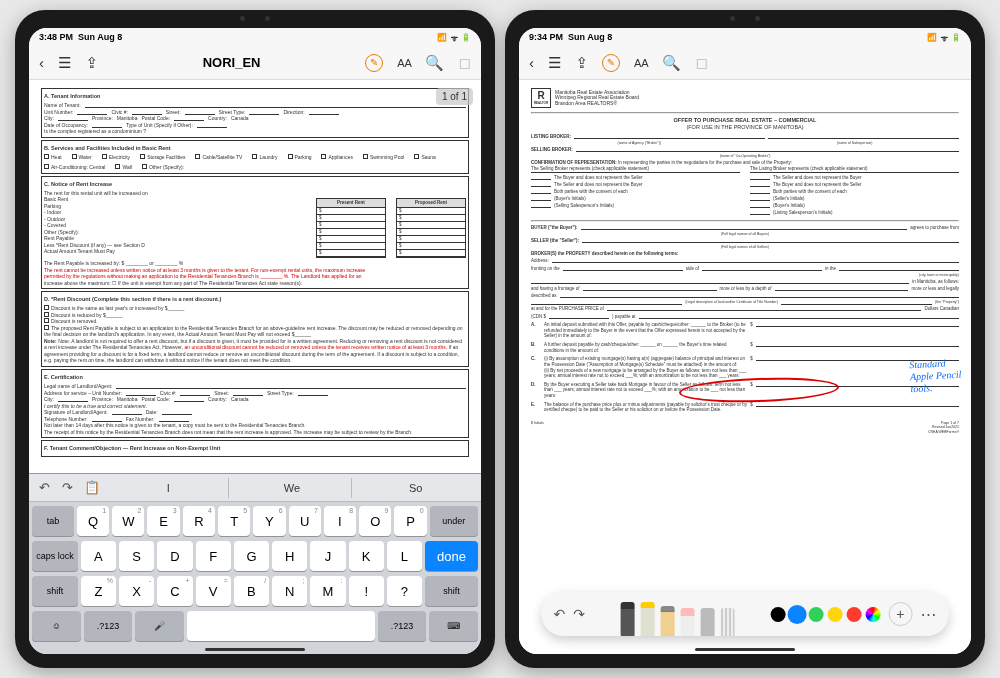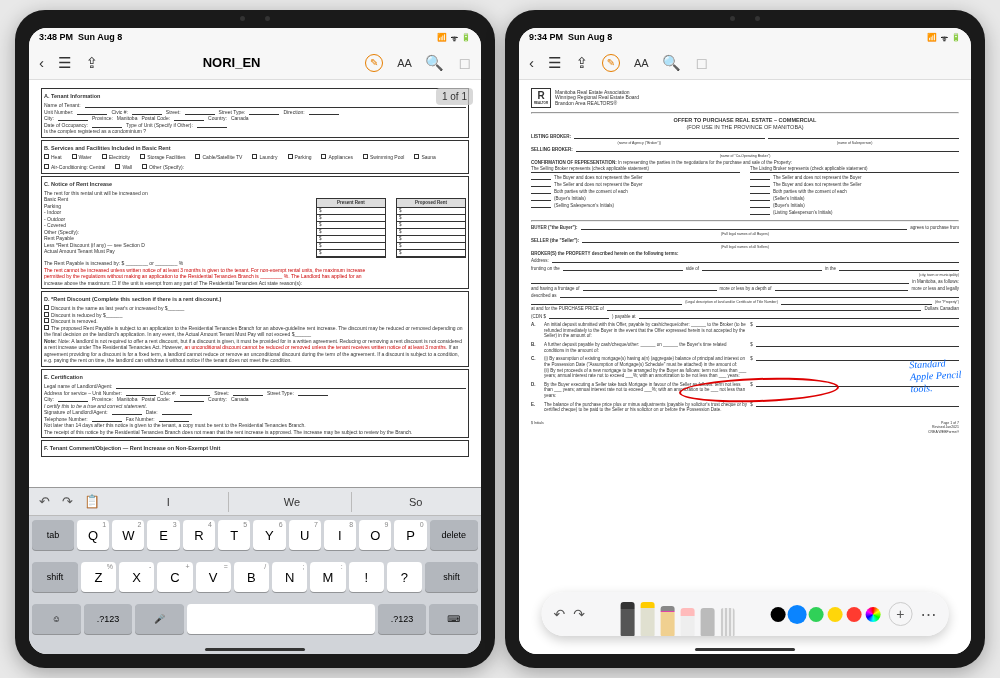--- a/index.html
+++ b/index.html
@@ -26,21 +26,21 @@
 .rent-col .hdr{background:#ddd;text-align:center;font-weight:600;border-bottom:0.5px solid #333;font-size:4.5px;padding:1px}
 .rent-col .cell{border-bottom:0.5px solid #333;height:7px;padding:0 2px;font-size:4.5px}
 .red{color:#c00}
 .page-ind{position:absolute;top:8px;right:8px;background:rgba(200,200,200,0.7);padding:2px 6px;border-radius:4px;font-size:10px}
 .keyboard{background:#d1d4d9;border-top:1px solid #999}
 .kb-sugg{height:28px;display:flex;align-items:center;background:#e5e7ea;border-bottom:1px solid #bbb;padding:0 6px;gap:4px}
 .kb-sugg .sugg{flex:1;text-align:center;font-size:11px;color:#333;border-right:1px solid #bbb;padding:4px}
 .kb-sugg .sugg:last-child{border:none}
 .kb-sugg .kb-btn{font-size:13px;color:#555;padding:0 4px}
 .kb-rows{padding:4px 3px 8px}
-.kb-row{display:flex;gap:3px;margin-bottom:12px}
+.kb-row{display:flex;gap:3px;margin-bottom:5px}
 .key{flex:1;height:30px;background:#fff;border-radius:4px;box-shadow:0 1px 0 rgba(0,0,0,0.3);display:flex;align-items:center;justify-content:center;font-size:13px;cursor:pointer;position:relative}
 .key.fn{background:#b3b7bd;font-size:9px;flex:1.3}
 .key.wide{flex:1.5}
 .key.done{background:#0a84ff;color:#fff;flex:1.5}
 .key.space{flex:5}
 .key .sub{position:absolute;top:1px;right:3px;font-size:7px;color:#888}
 .home-ind{position:absolute;bottom:3px;left:50%;transform:translateX(-50%);width:100px;height:3px;background:#333;border-radius:2px}
 
 
 .doc2{font-size:4.5px;line-height:1.25}
@@ -275,21 +275,34 @@
             <div class="key">Q<span class="sub">1</span></div>
             <div class="key">W<span class="sub">2</span></div>
             <div class="key">E<span class="sub">3</span></div>
             <div class="key">R<span class="sub">4</span></div>
             <div class="key">T<span class="sub">5</span></div>
             <div class="key">Y<span class="sub">6</span></div>
             <div class="key">U<span class="sub">7</span></div>
             <div class="key">I<span class="sub">8</span></div>
             <div class="key">O<span class="sub">9</span></div>
             <div class="key">P<span class="sub">0</span></div>
-            <div class="key fn wide">delete</div>
+            <div class="key fn wide">under</div>
+          </div>
+        <div class="kb-row" id="kb-r2">
+            <div class="key fn">caps lock</div>
+            <div class="key">A</div>
+            <div class="key">S</div>
+            <div class="key">D</div>
+            <div class="key">F</div>
+            <div class="key">G</div>
+            <div class="key">H</div>
+            <div class="key">J</div>
+            <div class="key">K</div>
+            <div class="key">L</div>
+            <div class="key done">done</div>
           </div>
         <div class="kb-row" id="kb-r3">
             <div class="key fn">shift</div>
             <div class="key">Z<span class="sub">%</span></div>
             <div class="key">X<span class="sub">-</span></div>
             <div class="key">C<span class="sub">+</span></div>
             <div class="key">V<span class="sub">=</span></div>
             <div class="key">B<span class="sub">/</span></div>
             <div class="key">N<span class="sub">; </span></div>
             <div class="key">M<span class="sub">:</span></div>

